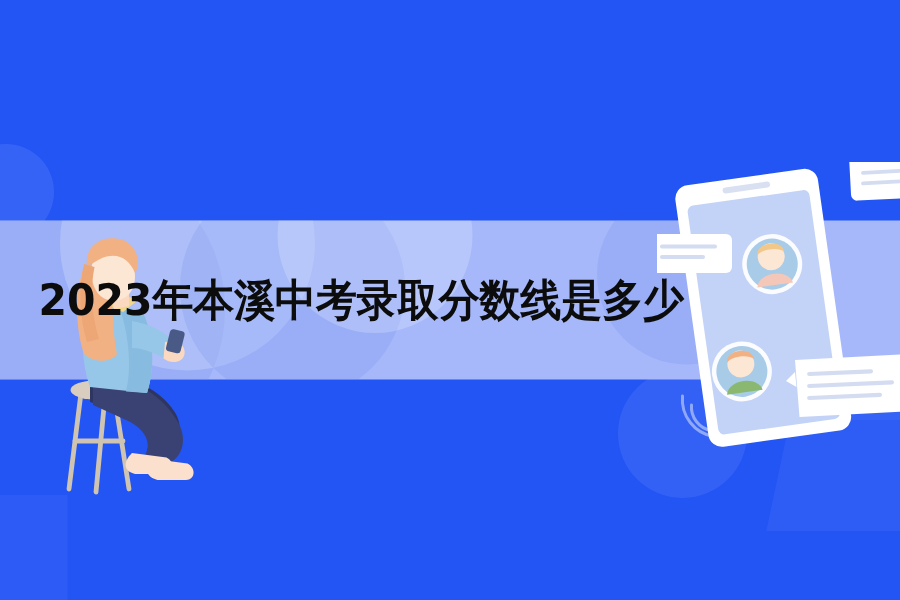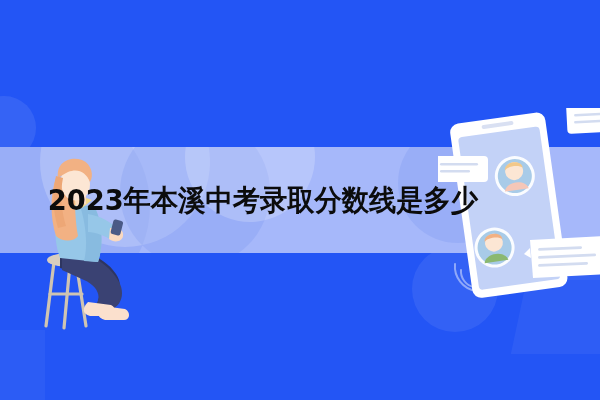--- a/index.html
+++ b/index.html
@@ -105,27 +105,27 @@
     left: 438px;
     top: 108px;
     width: 175px;
     height: 210px;
   }
   #phone svg { display: block; }
 
   
   #title {
     position: absolute;
-    left: 0;
+    left: 12px;
     top: 147px;
     width: 492px;
     height: 106px;
     display: flex;
     align-items: center;
-    justify-content: flex-end;
+    justify-content: flex-start;
     pointer-events: none;
   }
   #title-text {
     font-family: "DejaVu Sans", "Liberation Sans", sans-serif;
     font-size: 29px;
     font-weight: bold;
     color: #0c0c0c;
     letter-spacing: 0px;
     white-space: nowrap;
     transform: scaleX(0.94);

